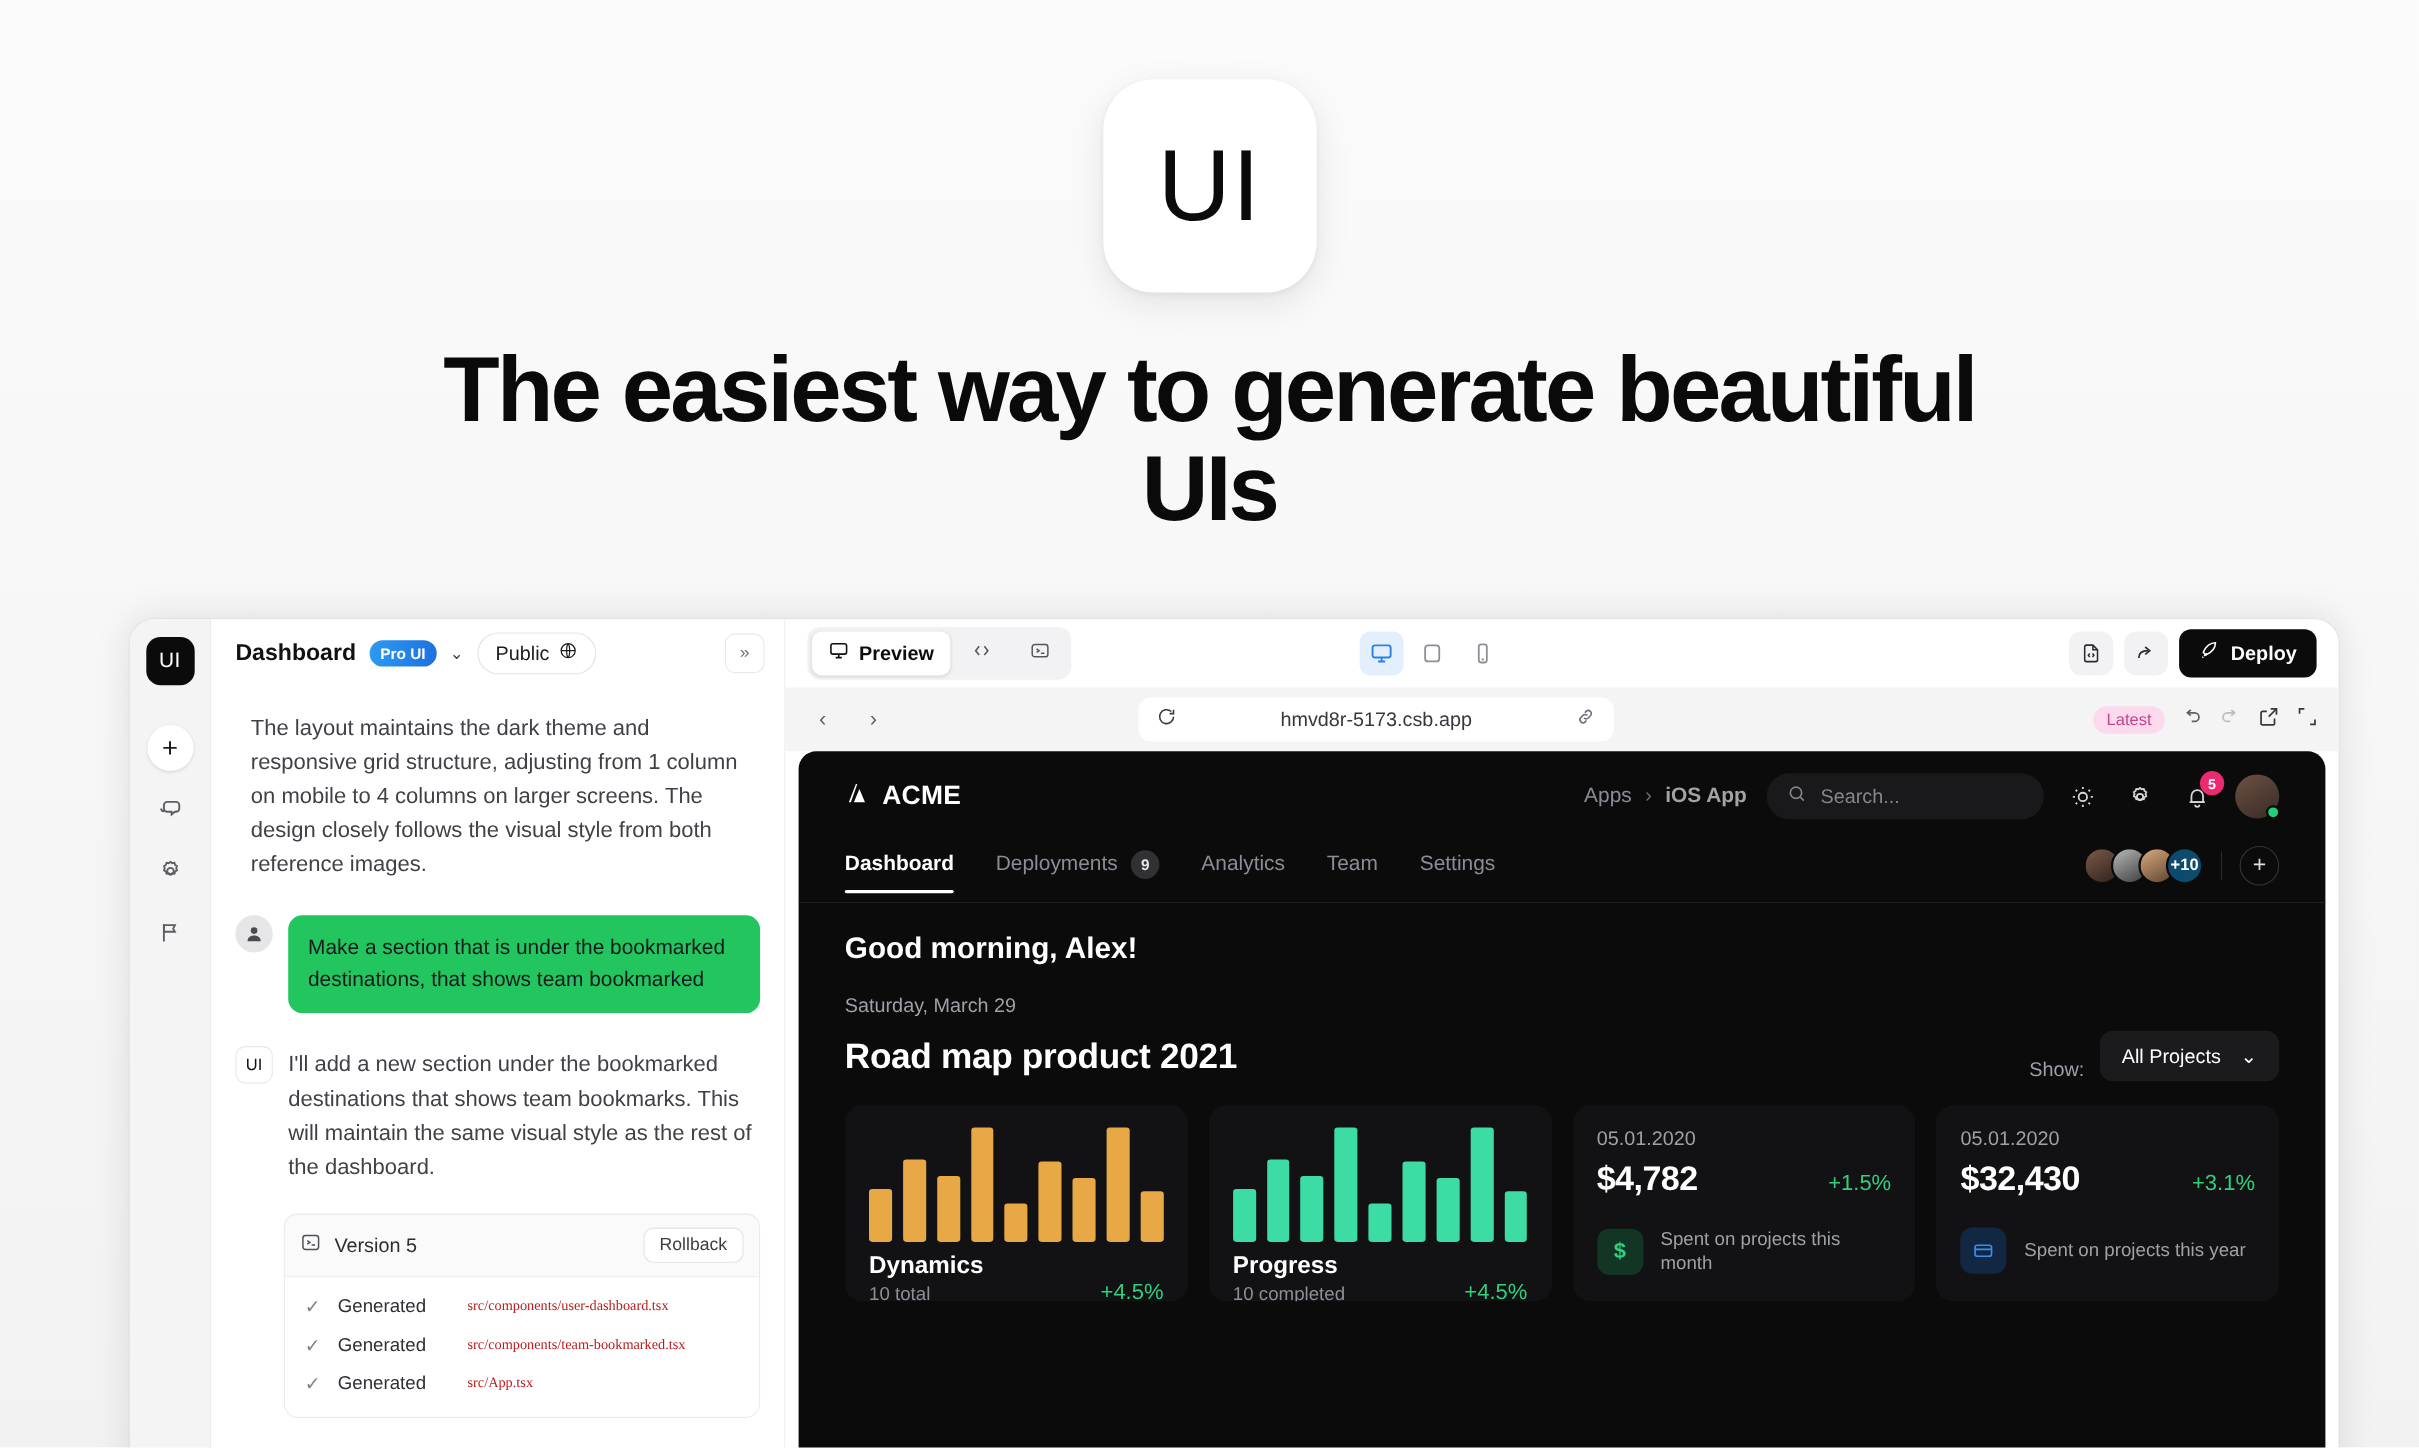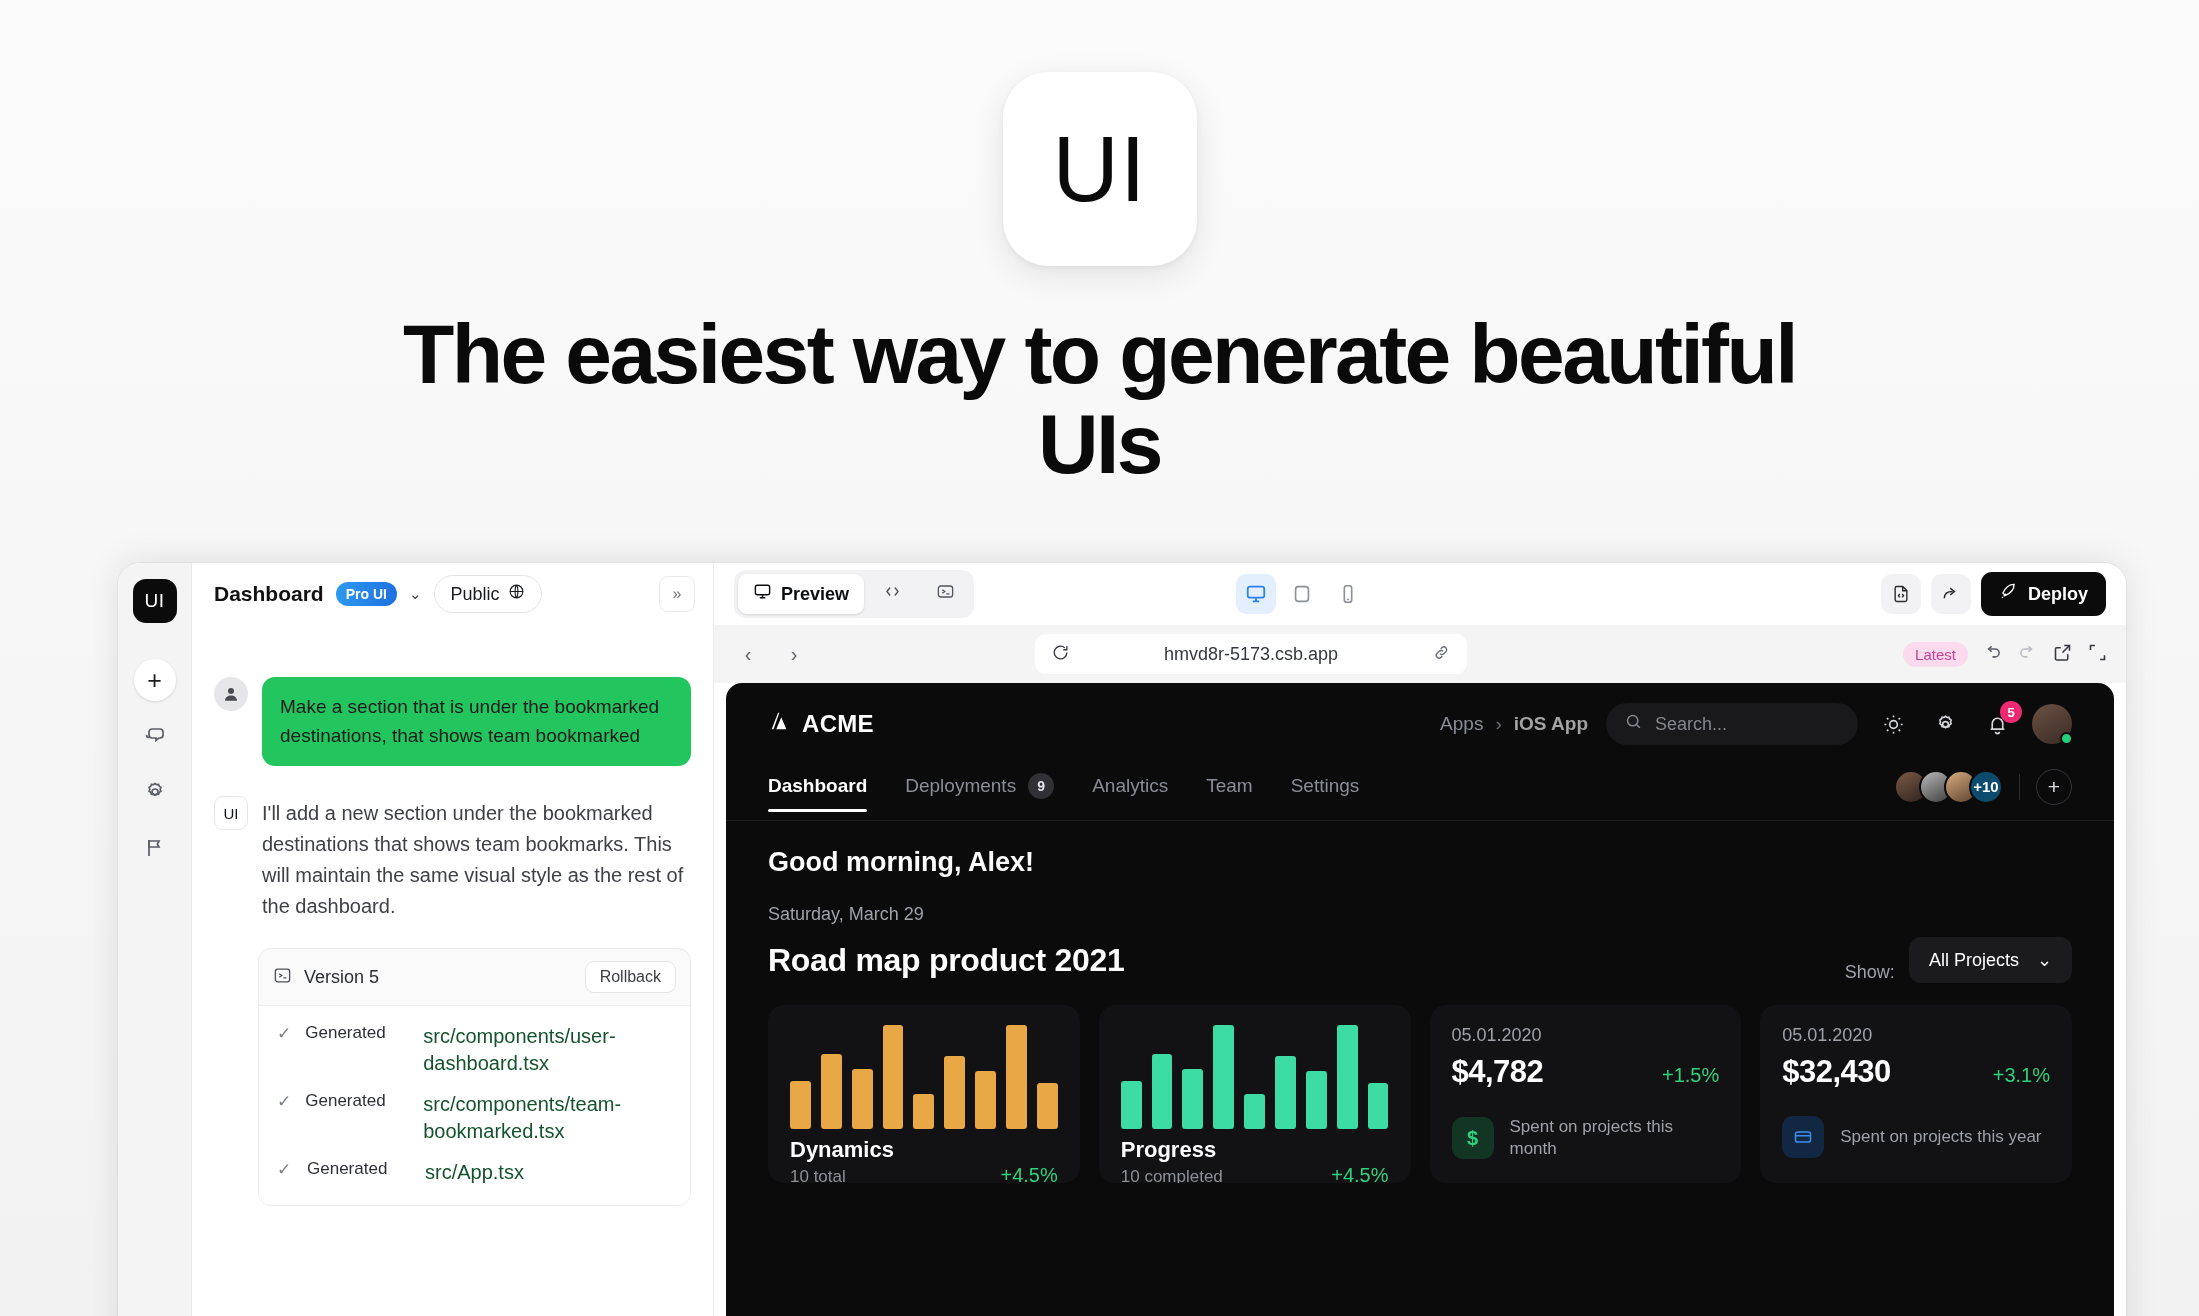--- a/index.html
+++ b/index.html
@@ -86,21 +86,21 @@
   .msg-ai-text { font-size: 20px; line-height: 1.55; color: #3f4147; padding-top: 2px; }
   .ver-card { margin: 26px 0 0 44px; border:1px solid #eaeaec; border-radius: 13px; overflow:hidden; background:#fafafb;}
   .ver-head { display:flex; align-items:center; gap:12px; padding: 12px 14px; }
   .ver-head .ttl { font-size: 18px; color:#2b2d31; }
   .rollback { margin-left:auto; font-size: 16px; color:#3b3d42; border:1px solid #e4e4e7; background:#fff;
               border-radius: 9px; padding: 6px 14px; }
   .ver-files { background:#fff; border-top:1px solid #eeeef0; padding: 10px 0 12px; }
   .vfile { display:flex; gap: 14px; align-items:flex-start; padding: 7px 18px; }
   .vfile .ck { color:#7d8089; font-size: 17px; width:16px; }
   .vfile .lab { font-size: 17px; color:#2e3035; width: 104px; flex:0 0 104px; }
-  .vfile .pth { font-size: 20px; color:#14532d; line-height:1.35; }
+  .vfile .pth { font-size: 13px; color:#b91c1c; line-height:1.35;font-family:Liberation Serif, serif; }
 
   
   .preview { flex:1; display:flex; flex-direction:column; background:#fff; min-width:0; }
   .ptoolbar { height:62px; display:flex; align-items:center; padding: 0 20px; gap: 10px; }
   .seg { display:flex; align-items:center; gap: 4px; background:#f2f2f4; border-radius: 12px; padding: 4px; }
   .seg-item { display:flex; align-items:center; gap:9px; padding: 8px 15px; border-radius: 9px;
               font-size: 18px; color:#53565d; }
   .seg-item.active { background:#fff; color:#0c0d10; font-weight:bold; box-shadow:0 1px 3px rgba(0,0,0,.12); }
   .vp-group { display:flex; gap: 6px; margin: 0 auto; }
   .vp { width: 40px;height:40px; border-radius:10px; display:flex;align-items:center;justify-content:center; color:#8d9097; }
@@ -239,20 +239,21 @@
                 <path d="M3 12h18M12 3c2.6 3 2.6 15 0 18M12 3c-2.6 3-2.6 15 0 18"></path>
             </svg>
           </span>
         </div>
         <div class="collapse">
           <span>»</span>
         </div>
       </div>
 
       <div class="chat-body">
+        <div class="msg-ai-plain">The layout maintains the dark theme and responsive grid structure, adjusting from 1 column on mobile to 4 columns on larger screens. The design closely follows the visual style from both reference images.</div>
 
         <div class="msg-row">
           <div class="ava-user">
             <svg width="18" height="18" viewBox="0 0 24 24" fill="currentColor">
               <circle cx="12" cy="8" r="4"></circle>
                 <path d="M4 21c0-4.4 3.6-7 8-7s8 2.6 8 7z"></path>
             </svg>
           </div>
           <div class="bubble">Make a section that is under the bookmarked destinations, that shows team bookmarked</div>
         </div>

